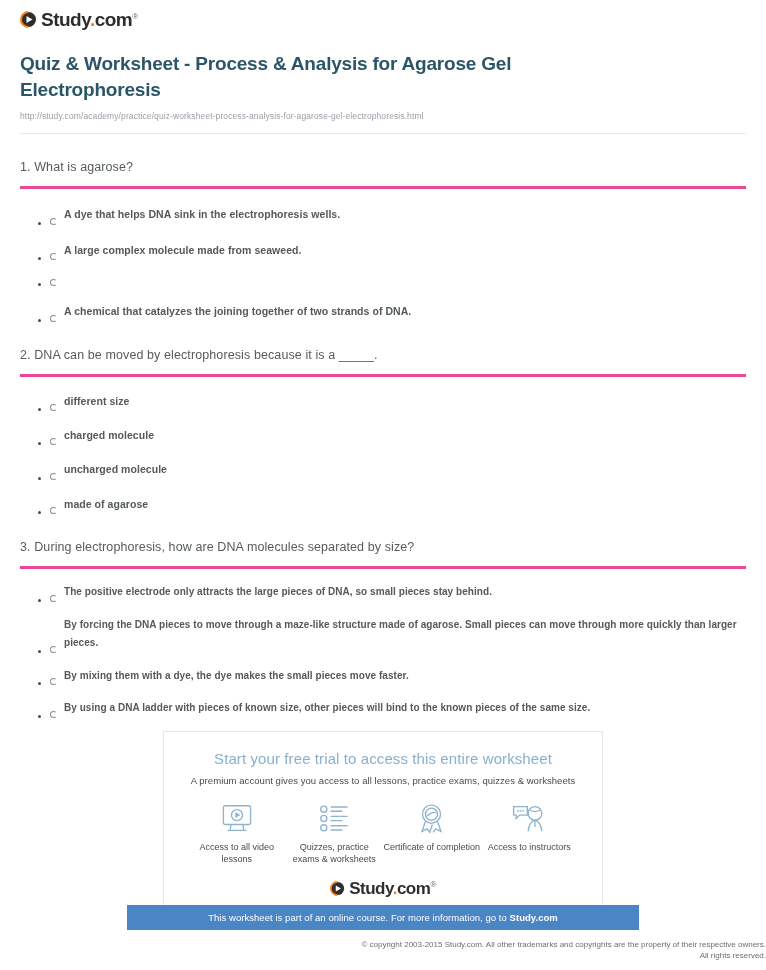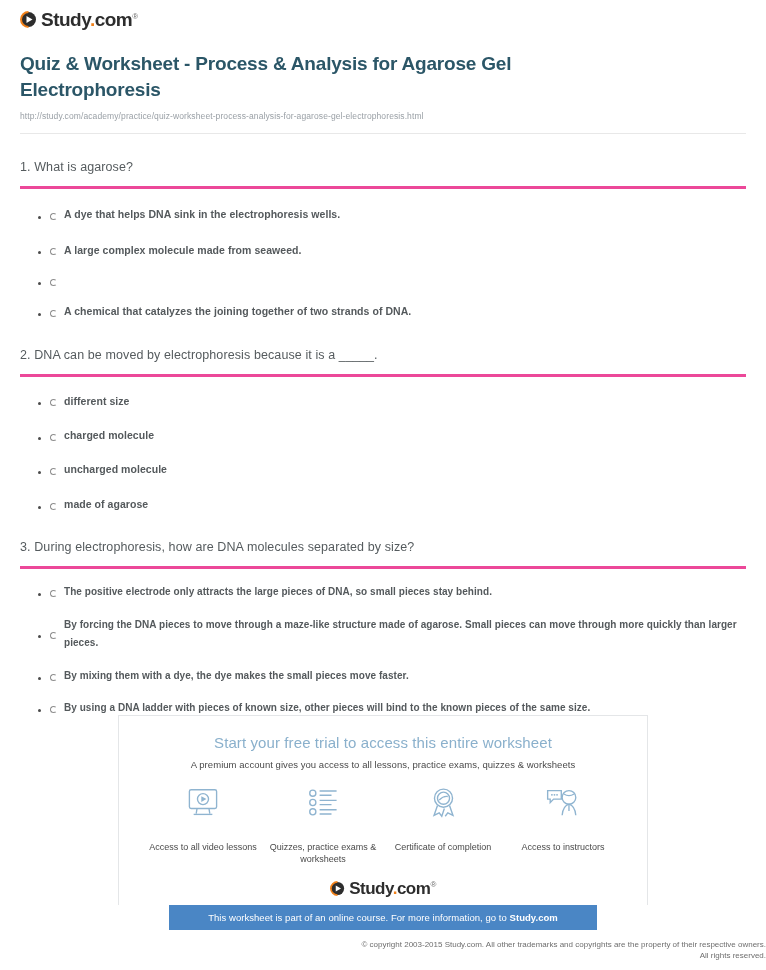--- a/index.html
+++ b/index.html
@@ -81,21 +81,21 @@
     padding-bottom: 12px;
     border-bottom: 3px solid #ec4899;
   }
   .answers {
     list-style: none;
     margin: 0;
     padding: 0;
   }
   .answer-item {
     display: flex;
-    align-items: center;
+    align-items: flex-end;
     margin-top: 16px;
     padding-left: 18px;
   }
   .bullet {
     flex: 0 0 auto;
     width: 12px;
     padding-top: 5px;
   }
   .bullet i {
     display: block;
@@ -132,21 +132,21 @@
 
   
   .promo-wrap {
     position: absolute;
     left: 0;
     right: 0;
     bottom: 0;
     padding-bottom: 8px;
   }
   .promo-card {
-    width: 530px;
+    width: 440px;
     margin: 0 auto;
     background: #ffffff;
     border: 1px solid #e4e6e8;
     border-bottom: none;
     padding: 18px 10px 8px 10px;
     text-align: center;
   }
   .promo-headline {
     font-size: 15px;
     color: #8ab0cc;
@@ -169,37 +169,37 @@
     flex: 1 1 0;
     text-align: center;
   }
   .feature-icon {
     height: 34px;
     display: flex;
     align-items: center;
     justify-content: center;
   }
   .feature-label {
-    margin-top: 21px;
+    margin-top: 5px;
     font-size: 9px;
     line-height: 1.4;
     color: #4a4a4a;
   }
   .promo-logo {
     margin-top: 14px;
     display: flex;
     align-items: center;
     justify-content: center;
     gap: 4px;
   }
   .promo-logo .logo-word { font-size: 17px; }
   .promo-logo .logo-mark { width: 15px; height: 15px; flex-basis: 15px; }
 
   .promo-banner {
-    width: 428px;
+    width: 512px;
     margin: 0 auto;
     background: #4a86c5;
     color: #ffffff;
     text-align: center;
     font-size: 9.5px;
     padding: 7px 4px;
     letter-spacing: 0.05px;
   }
   .promo-banner b { font-weight: bold; }
 

